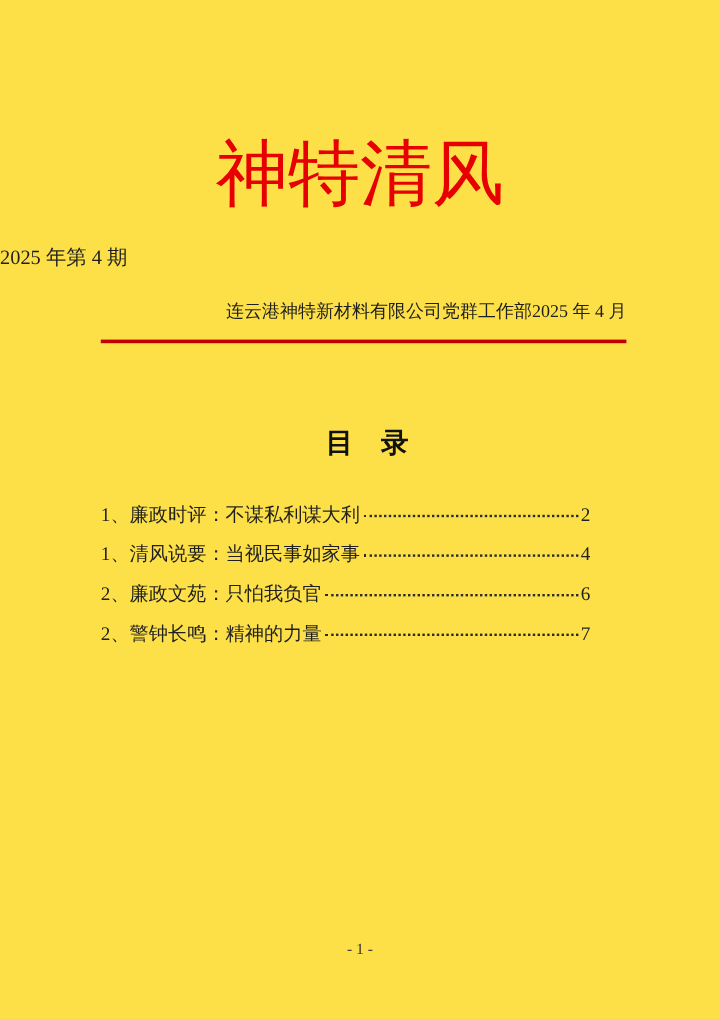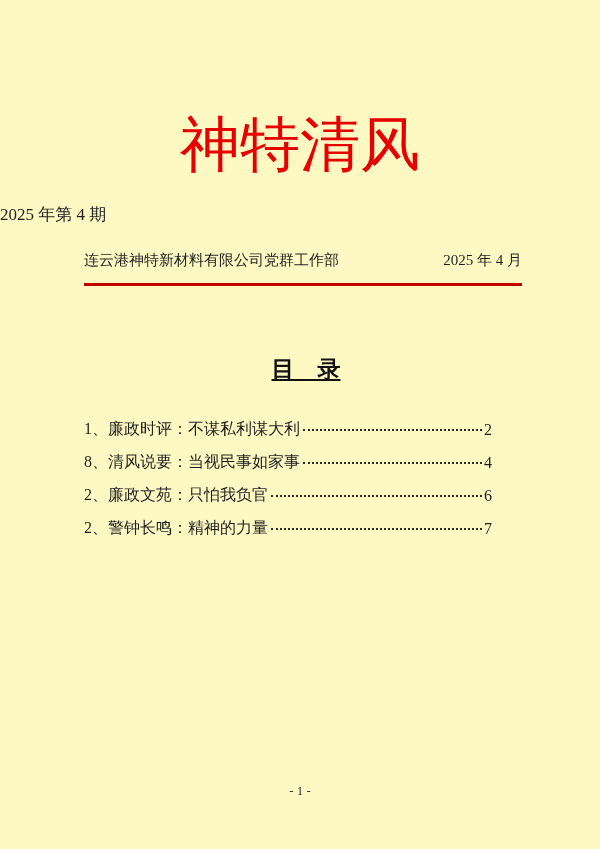--- a/index.html
+++ b/index.html
@@ -11,21 +11,21 @@
     width: 600px;
     height: 849px;
     position: relative;
     font-family: "Liberation Serif", "DejaVu Serif", serif;
     color: #1f1f1f;
     overflow: hidden;
   }
   .page {
     position: absolute;
     inset: 0;
-    background: #fef9c3;
+    background: #fde047;
   }
   .masthead-title {
     position: absolute;
     top: 112px;
     left: 0;
     right: 0;
     text-align: center;
     font-size: 60px;
     line-height: 66px;
     font-weight: 400;
@@ -42,21 +42,21 @@
     font-size: 17px;
     line-height: 24px;
     color: #1f1f1f;
   }
   .pub-row {
     position: absolute;
     top: 250px;
     left: 84px;
     width: 438px;
     display: flex;
-    justify-content: space-between;
+    justify-content: flex-end;
     align-items: baseline;
     font-size: 15px;
     line-height: 20px;
     color: #1f1f1f;
   }
   .red-rule {
     position: absolute;
     top: 283px;
     left: 84px;
     width: 438px;
@@ -68,21 +68,20 @@
     top: 355px;
     left: 12px;
     right: 0;
     margin: 0;
     text-align: center;
     font-size: 23px;
     line-height: 30px;
     font-weight: bold;
     color: #111111;
     white-space: pre;
-    text-decoration: underline;
   }
   .toc-list {
     position: absolute;
     top: 413px;
     left: 84px;
     width: 408px;
     margin: 0;
     padding: 0;
     list-style: none;
   }
@@ -137,21 +136,21 @@
 
   <h2 class="toc-title">目　录</h2>
 
   <ul class="toc-list">
     <li class="toc-item">
       <span class="toc-label">1、廉政时评：不谋私利谋大利</span>
       <span class="toc-leader"></span>
       <span class="toc-page">2</span>
     </li>
     <li class="toc-item">
-      <span class="toc-label">8、清风说要：当视民事如家事</span>
+      <span class="toc-label">1、清风说要：当视民事如家事</span>
       <span class="toc-leader"></span>
       <span class="toc-page">4</span>
     </li>
     <li class="toc-item">
       <span class="toc-label">2、廉政文苑：只怕我负官</span>
       <span class="toc-leader"></span>
       <span class="toc-page">6</span>
     </li>
     <li class="toc-item">
       <span class="toc-label">2、警钟长鸣：精神的力量</span>

